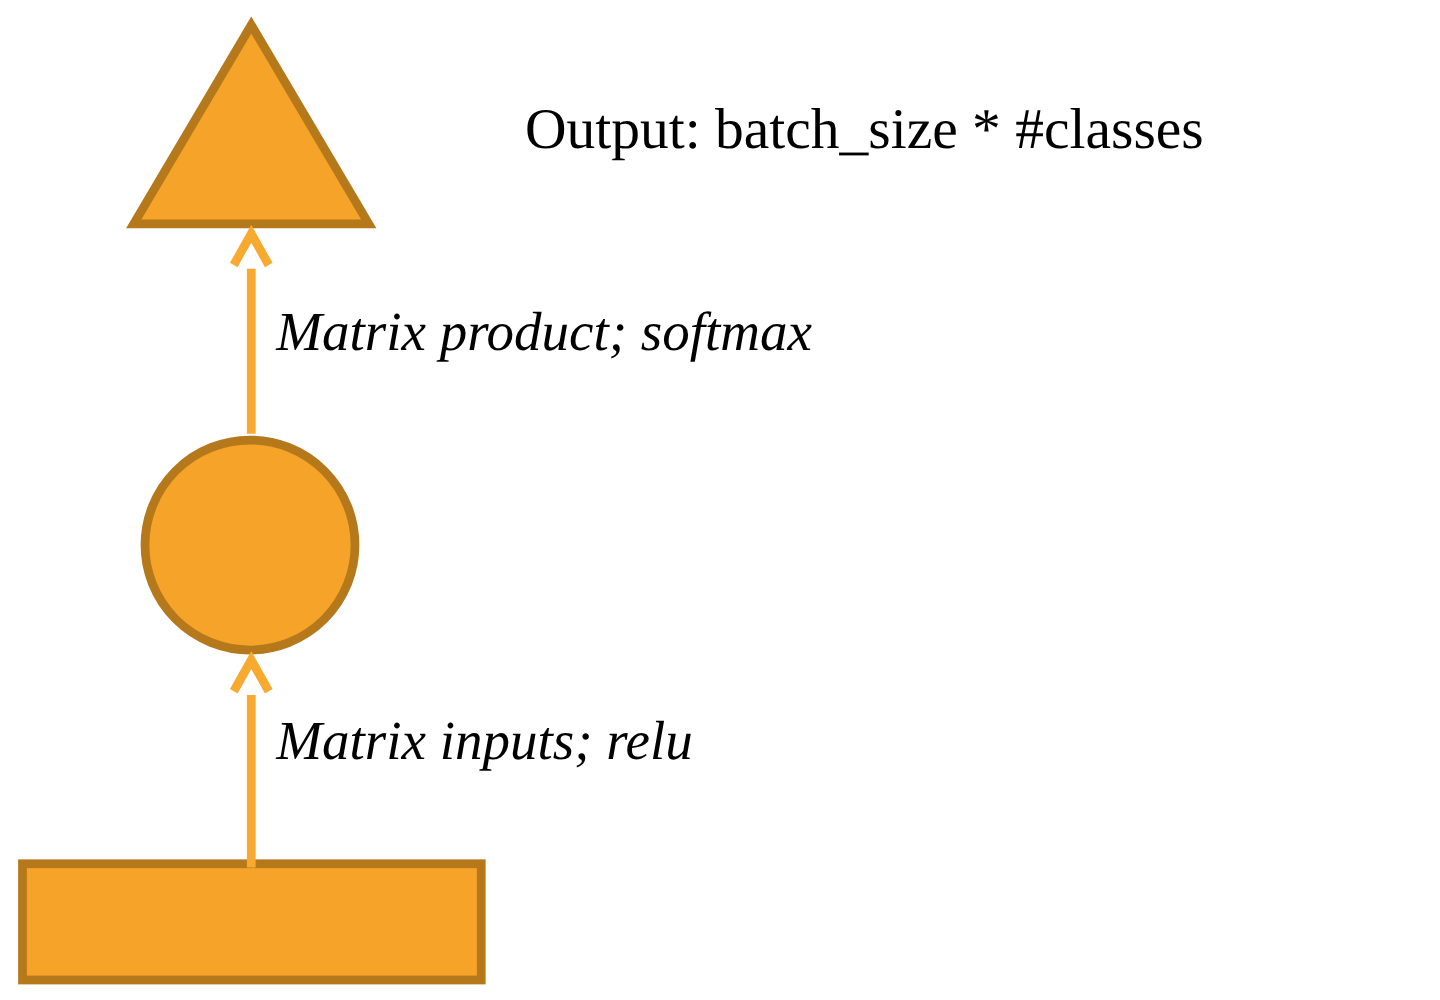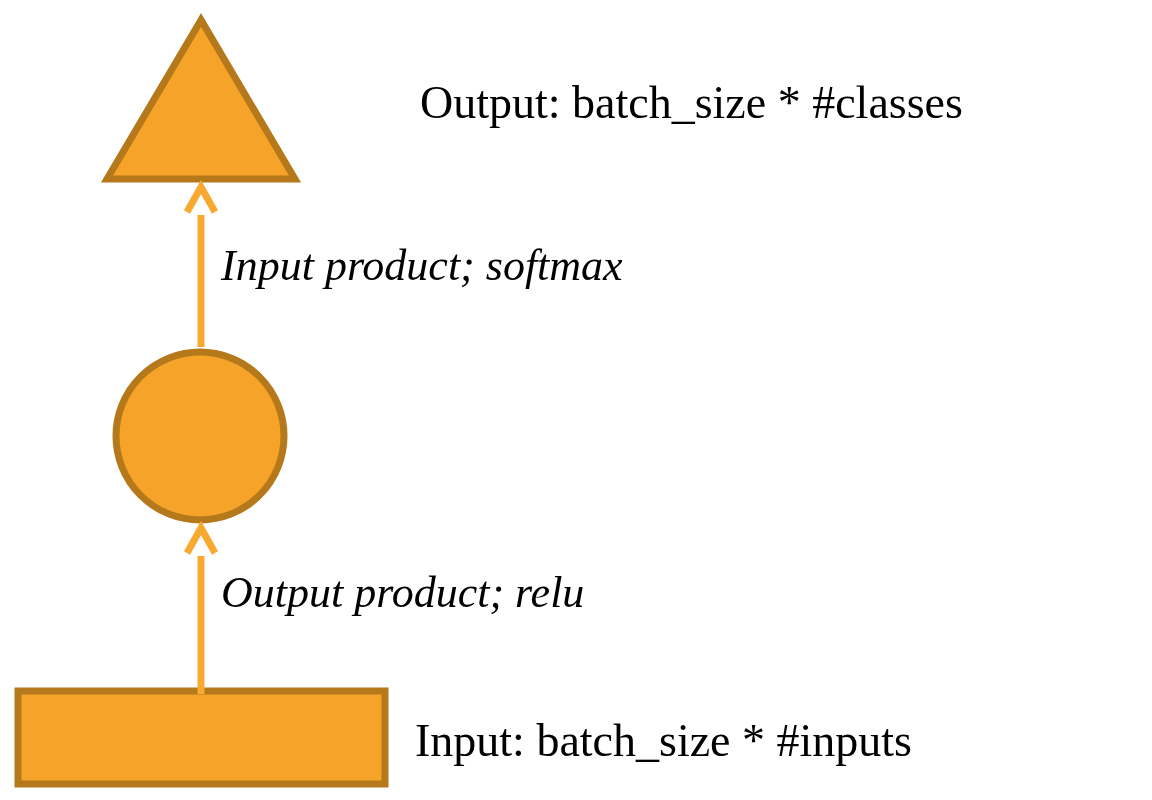--- a/index.html
+++ b/index.html
@@ -78,19 +78,18 @@
 
     <g>
       <line class="arrow-line" x1="201" y1="694" x2="201" y2="556"></line>
       <polyline class="arrow-head" points="187,553 201,528 215,553"></polyline>
     </g>
   </svg>
 
   <div class="node-label" style="left:420px; top:75px;">Output: batch_size * #classes</div>
 
 
-  <div class="node-label" style="left:415px; top:713px;">Input: batch_size * #inputs</div>
 
-  <div class="edge-label" style="left:221px; top:240px;">Input product; softmax</div>
+  <div class="edge-label" style="left:221px; top:240px;">Matrix product; softmax</div>
 
-  <div class="edge-label" style="left:221px; top:567px;">Output product; relu</div>
+  <div class="edge-label" style="left:221px; top:567px;">Matrix inputs; relu</div>
 
 </div>
 
 </body></html>

